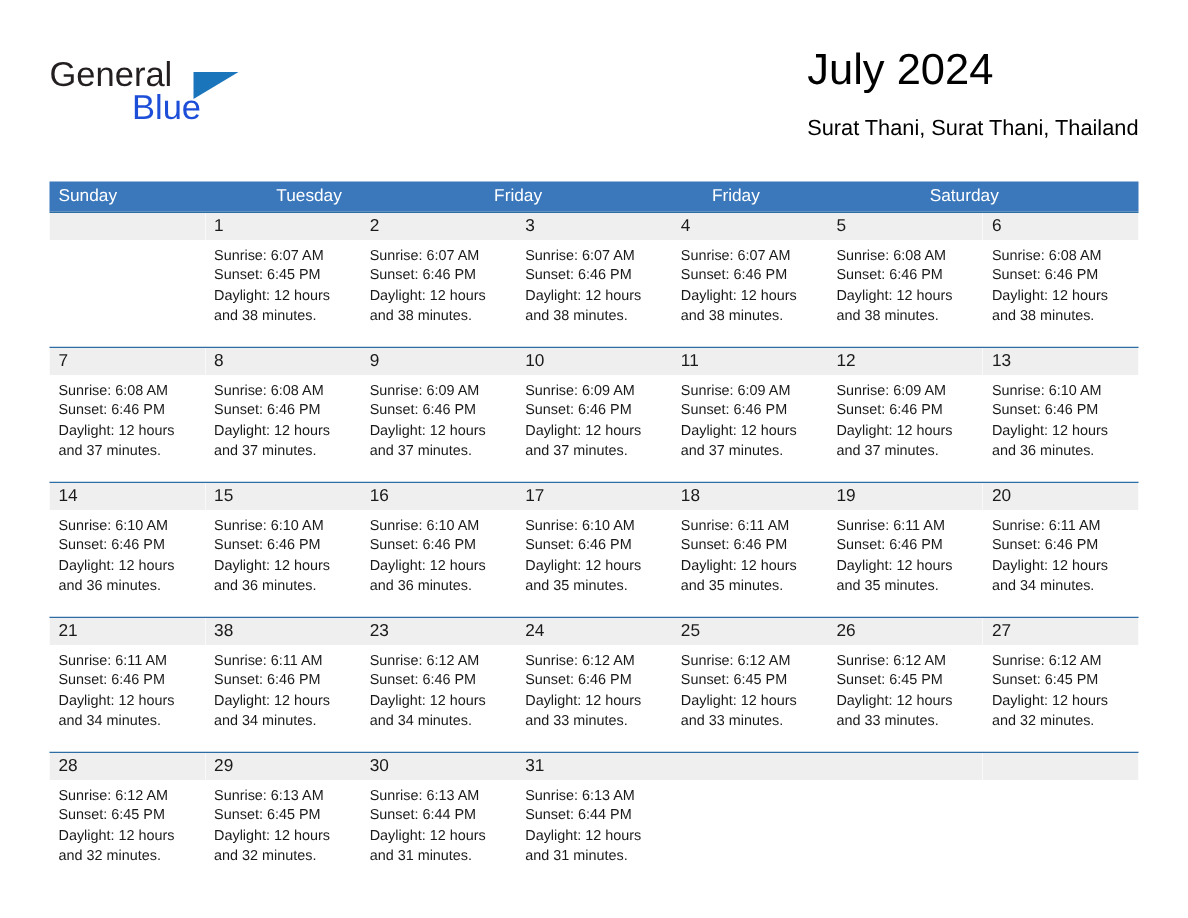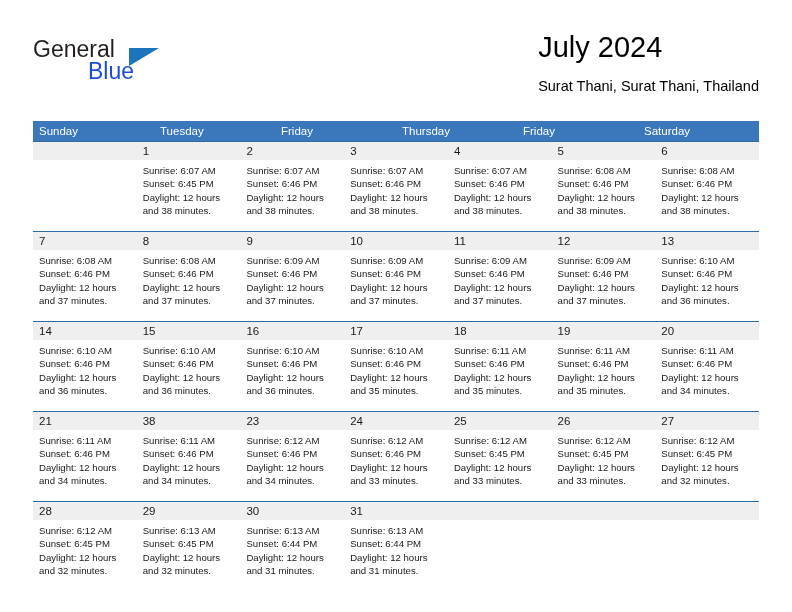--- a/index.html
+++ b/index.html
@@ -175,21 +175,20 @@
       <div class="cal-subtitle">Surat Thani, Surat Thani, Thailand</div>
     </div>
 
   </div>
 
   <div class="calendar">
     <div class="dow-row" id="dow-row">
         <div class="dow-cell">Sunday</div>
         <div class="dow-cell">Tuesday</div>
         <div class="dow-cell">Friday</div>
-        <div class="dow-cell">Thursday</div>
         <div class="dow-cell">Friday</div>
         <div class="dow-cell">Saturday</div>
       </div>
     <div id="weeks">
         <div class="week-row">
           <div class="day-cell empty">
             <div class="day-num-band">
               <span class="day-num"></span>
             </div>
             <div class="day-body">

